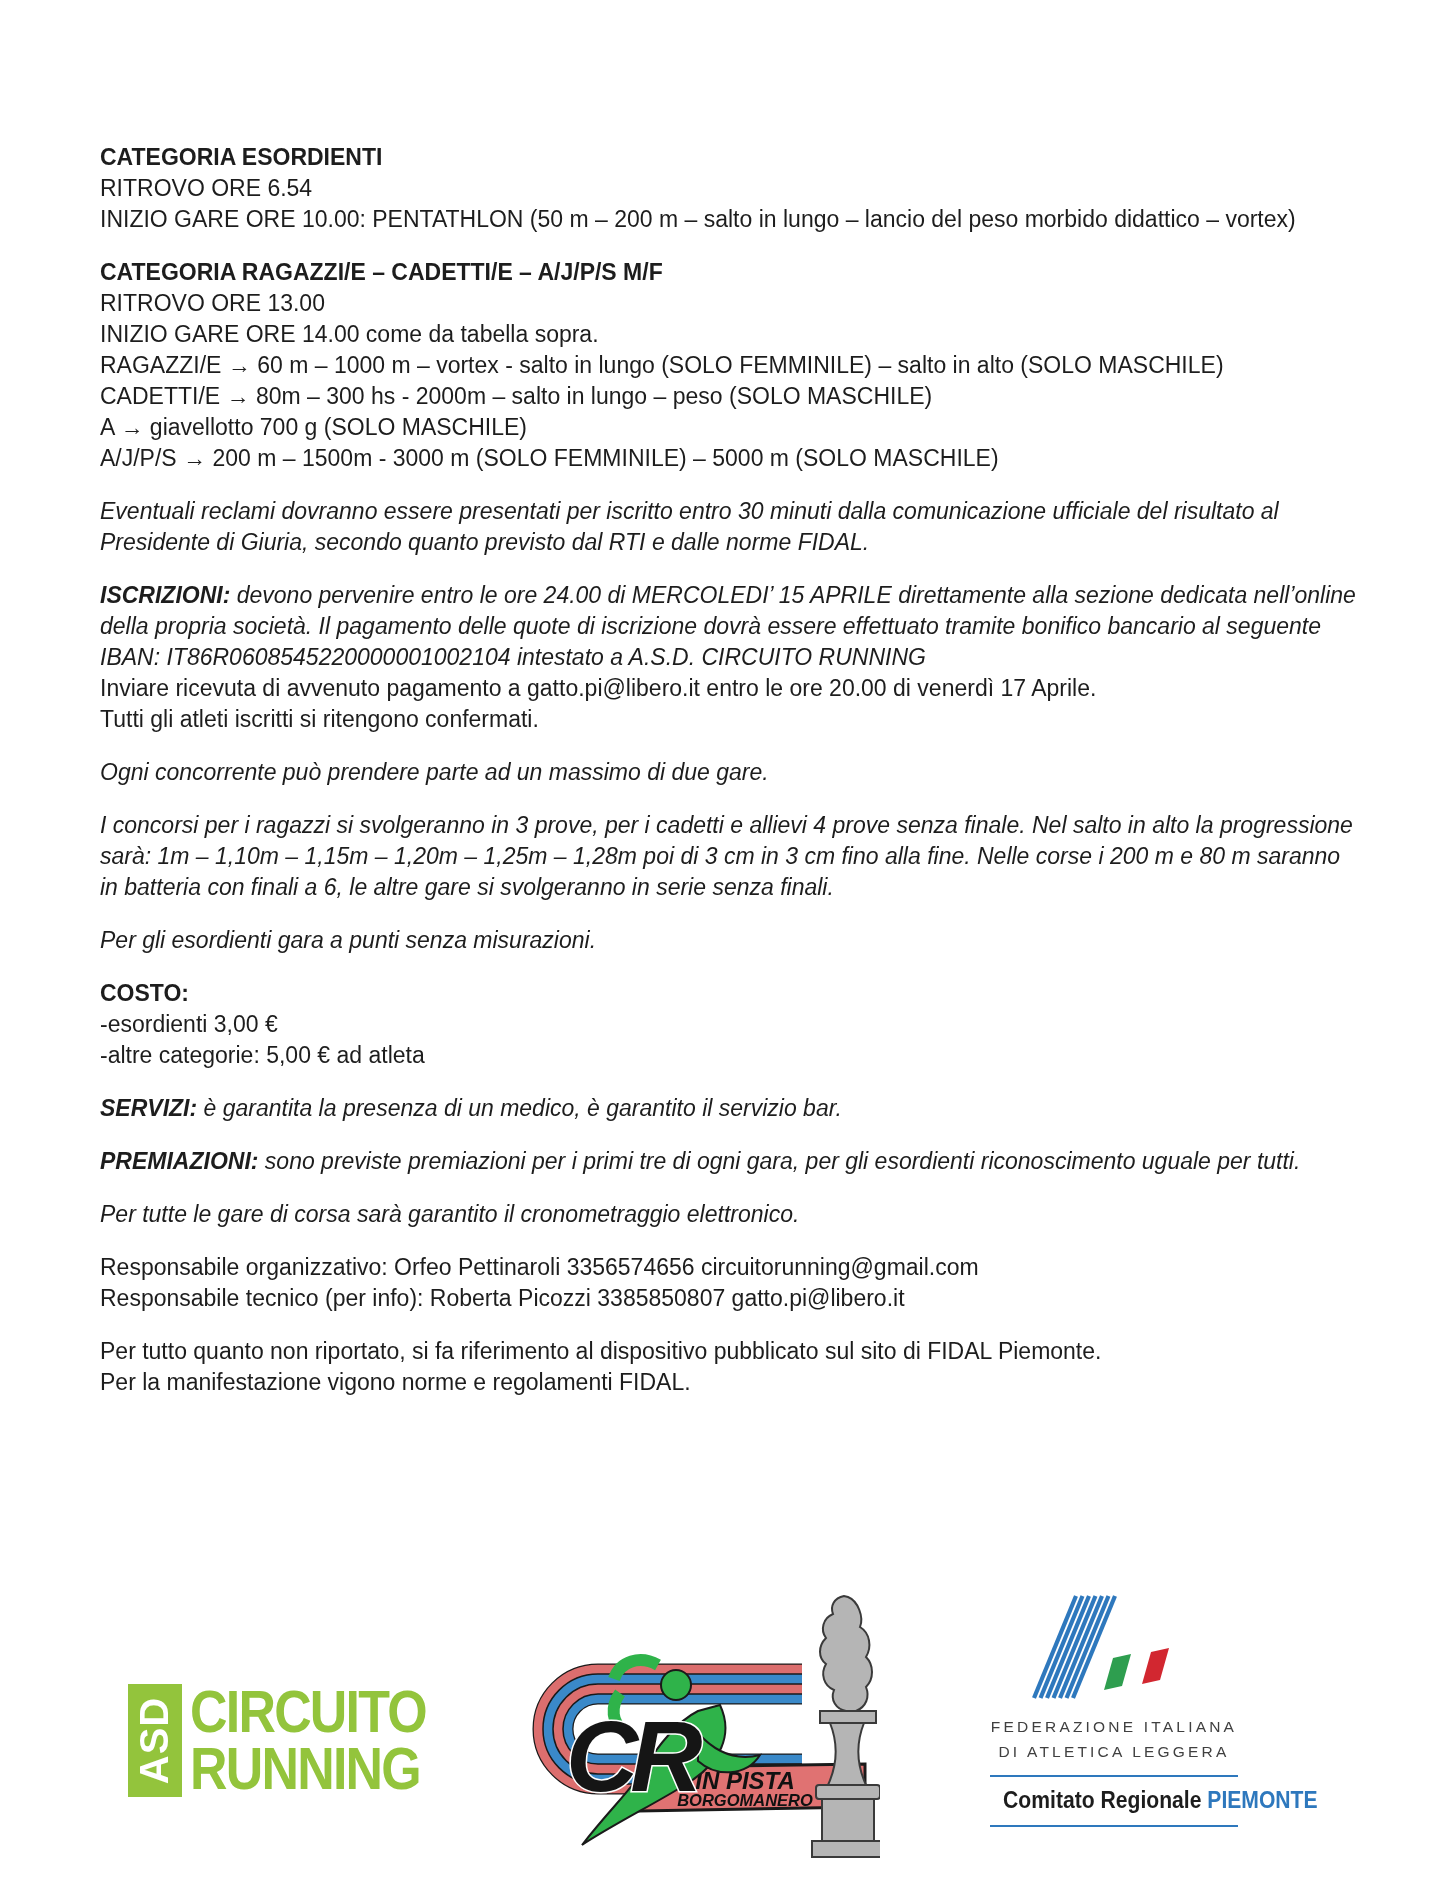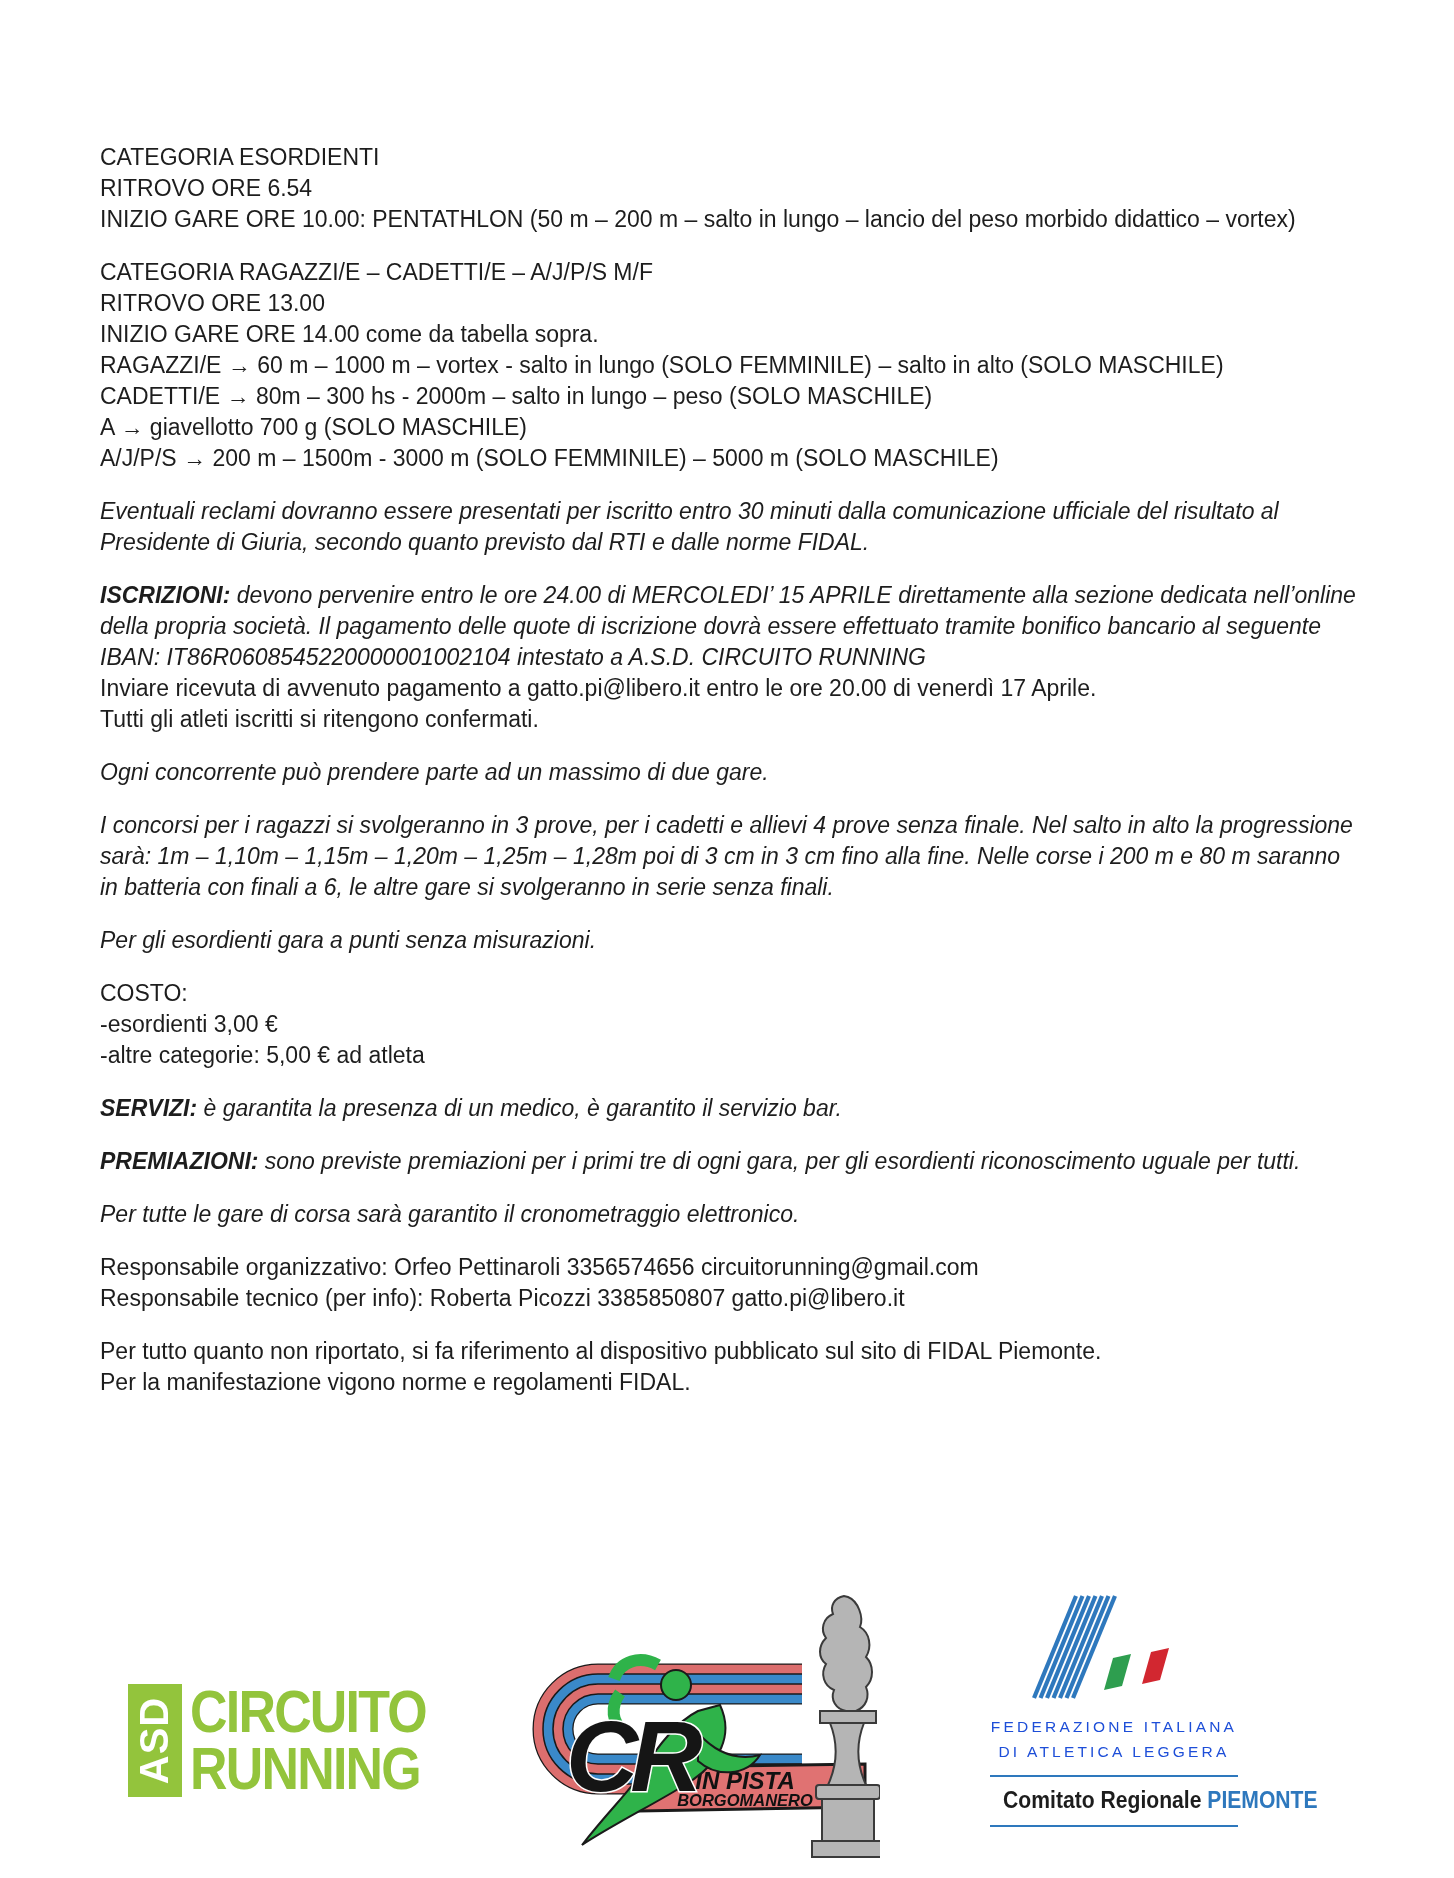--- a/index.html
+++ b/index.html
@@ -2,37 +2,37 @@
 <html><head>
 <meta charset="utf-8">
 <style>
   html,body{margin:0;padding:0;background:#ffffff;}
   .page{position:relative;width:1454px;height:1878px;background:#ffffff;overflow:hidden;
         font-family:"Liberation Sans", sans-serif;color:#1d1d1d;}
   .content{position:absolute;left:100px;top:142px;width:1262px;font-size:23px;line-height:31px;}
   .block{margin:0 0 22px 0;}
   .block p{margin:0;font-style:italic;}
   .bold{font-weight:bold;margin-top:44px;}
-  .heading{font-weight:normal;}
+  .heading{font-weight:bold;}
 
   
   .logo-asd{position:absolute;left:128px;top:1684px;display:flex;align-items:stretch;}
   .asd-box{width:54px;height:113px;background:#93c43c;display:flex;align-items:center;justify-content:center;}
   .asd-v{transform:rotate(-90deg);font-weight:bold;font-size:40px;color:#ffffff;letter-spacing:1px;}
   .asd-words{margin-left:8px;font-weight:bold;font-size:59px;line-height:56.5px;letter-spacing:-2px;
              color:#93c43c;transform:scaleX(0.88);transform-origin:left center;white-space:nowrap;}
 
   
   .logo-cr{position:absolute;left:520px;top:1593px;}
   .logo-cr svg{display:block;font-family:"Liberation Sans", sans-serif;}
 
   
   .logo-fidal{position:absolute;left:988px;top:1592px;width:252px;text-align:center;}
   .logo-fidal svg{display:block;margin:0 auto;}
-  .fidal-name{margin-top:10px;font-size:15.5px;letter-spacing:3.2px;color:#1d4ed8;line-height:25px;white-space:nowrap;}
+  .fidal-name{margin-top:10px;font-size:15.5px;letter-spacing:3.2px;color:#404040;line-height:25px;white-space:nowrap;}
   .fidal-rule{height:2px;background:#2e78bd;margin:11px 2px 0 2px;}
   .fidal-comitato{margin-top:9px;font-weight:bold;font-size:24px;color:#1d1d1d;
                   transform:scaleX(0.88);transform-origin:center;white-space:nowrap;}
   .fidal-comitato .piem{color:#2e78bd;}
 </style>
 </head>
 <body>
 
 <div class="page">
 

